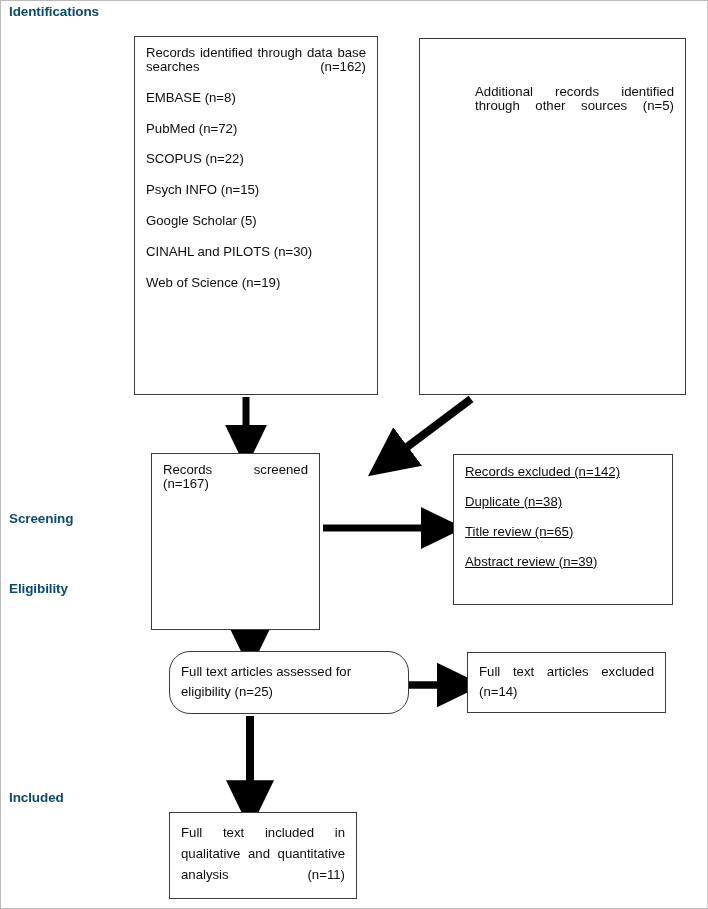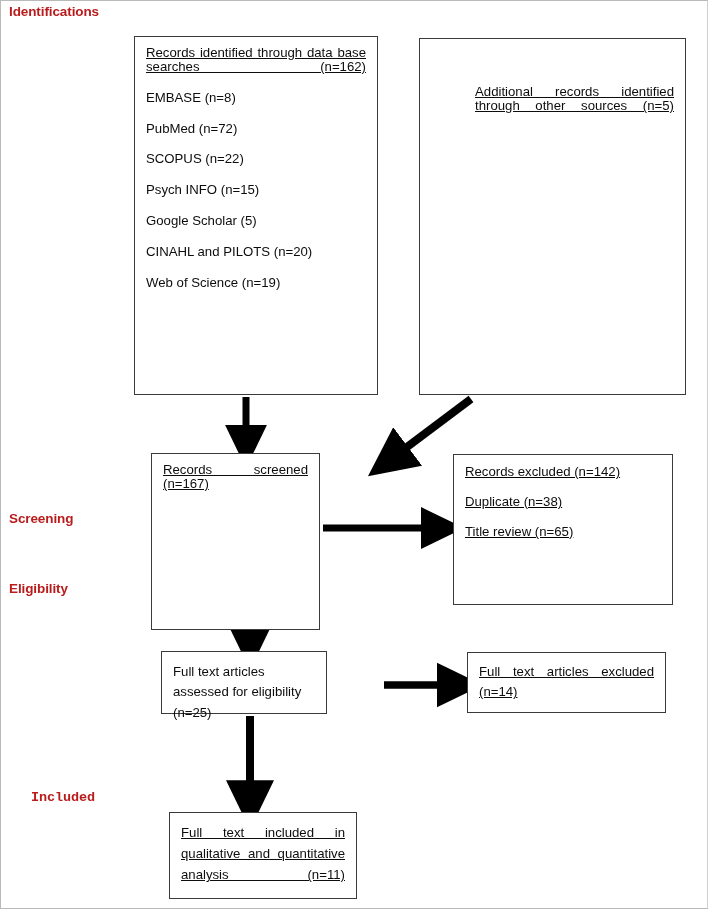--- a/index.html
+++ b/index.html
@@ -20,21 +20,21 @@
     border-left: 1px solid #b9b9b9;
     border-right: 1px solid #cfcfcf;
     border-bottom: 1px solid #b9b9b9;
     box-sizing: border-box;
     overflow: hidden;
   }
   .stage-label {
     position: absolute;
     font-weight: bold;
     font-size: 13.5px;
-    color: #b91c1c;
+    color: #0c4a6e;
     letter-spacing: -0.1px;
     white-space: nowrap;
   }
   .node {
     position: absolute;
     box-sizing: border-box;
     border: 1.4px solid #3a3a3a;
     background: #ffffff;
   }
   .node .inner {
@@ -49,21 +49,20 @@
   .node p:last-child {
     margin-bottom: 0;
   }
   .justify p {
     text-align: justify;
     text-align-last: left;
   }
   .justify p.jfull {
     text-align: justify;
     text-align-last: justify;
-    text-decoration: underline;
   }
   svg.arrows {
     position: absolute;
     left: 0;
     top: 0;
     width: 708px;
     height: 909px;
     pointer-events: none;
   }
   .tight p { margin-bottom: 16px; }
@@ -72,21 +71,21 @@
 <body>
 
 <div id="diagram">
 
   <div class="stage-label" style="left:8px; top:3px;">Identifications</div>
 
   <div class="stage-label" style="left:8px; top:510px;">Screening</div>
 
   <div class="stage-label" style="left:8px; top:580px;">Eligibility</div>
 
-  <div class="stage-label" style="left:30px; top:789px;font-family:Liberation Mono, monospace;">Included</div>
+  <div class="stage-label" style="left:8px; top:789px;">Included</div>
 
   <svg class="arrows" viewBox="0 0 708 909">
     <defs>
       <marker id="ah" markerWidth="7" markerHeight="7" refX="2.6" refY="3.3" orient="auto" markerUnits="strokeWidth">
         <path d="M0,0.3 L6.2,3.3 L0,6.3 z" fill="#000000"></path>
       </marker>
     </defs>
 
     <line x1="245" y1="396" x2="245" y2="442" stroke="#000000" stroke-width="7" marker-end="url(#ah)"></line>
 
@@ -102,21 +101,21 @@
   </svg>
 
   <div class="node" style="left:133px; top:35px; width:244px; height:359px;">
     <div class="inner justify">
       <p class="jfull">Records identified through data base searches (n=162)</p>
       <p>EMBASE (n=8)</p>
       <p>PubMed (n=72)</p>
       <p>SCOPUS (n=22)</p>
       <p>Psych INFO (n=15)</p>
       <p>Google Scholar (5)</p>
-      <p>CINAHL and  PILOTS (n=20)</p>
+      <p>CINAHL and  PILOTS (n=30)</p>
       <p>Web of Science (n=19)</p>
     </div>
   </div>
 
   <div class="node" style="left:418px; top:37px; width:267px; height:357px;padding-left:44px;">
     <div class="inner justify" style="padding-top:46px;">
       <p class="jfull">Additional records identified through other sources (n=5)</p>
     </div>
   </div>
 
@@ -124,24 +123,25 @@
     <div class="inner justify">
       <p class="jfull">Records screened (n=167)</p>
     </div>
   </div>
 
   <div class="node" style="left:452px; top:453px; width:220px; height:151px;text-decoration:underline;">
     <div class="inner tight" style="padding-top:10px;">
       <p>Records excluded (n=142)</p>
       <p>Duplicate (n=38)</p>
       <p>Title review (n=65)</p>
+      <p>Abstract review (n=39)</p>
     </div>
   </div>
 
-  <div class="node" style="left:160px; top:650px; width:166px; height:63px;">
+  <div class="node" style="left:168px; top:650px; width:240px; height:63px;border-radius:21px;">
     <div class="inner" style="padding-top:10px; line-height:1.55;">
       <p>Full text articles assessed for eligibility (n=25)</p>
     </div>
   </div>
 
   <div class="node" style="left:466px; top:651px; width:199px; height:61px;">
     <div class="inner justify" style="padding-top:9px; line-height:1.55;">
       <p class="jfull">Full text articles excluded (n=14)</p>
     </div>
   </div>

